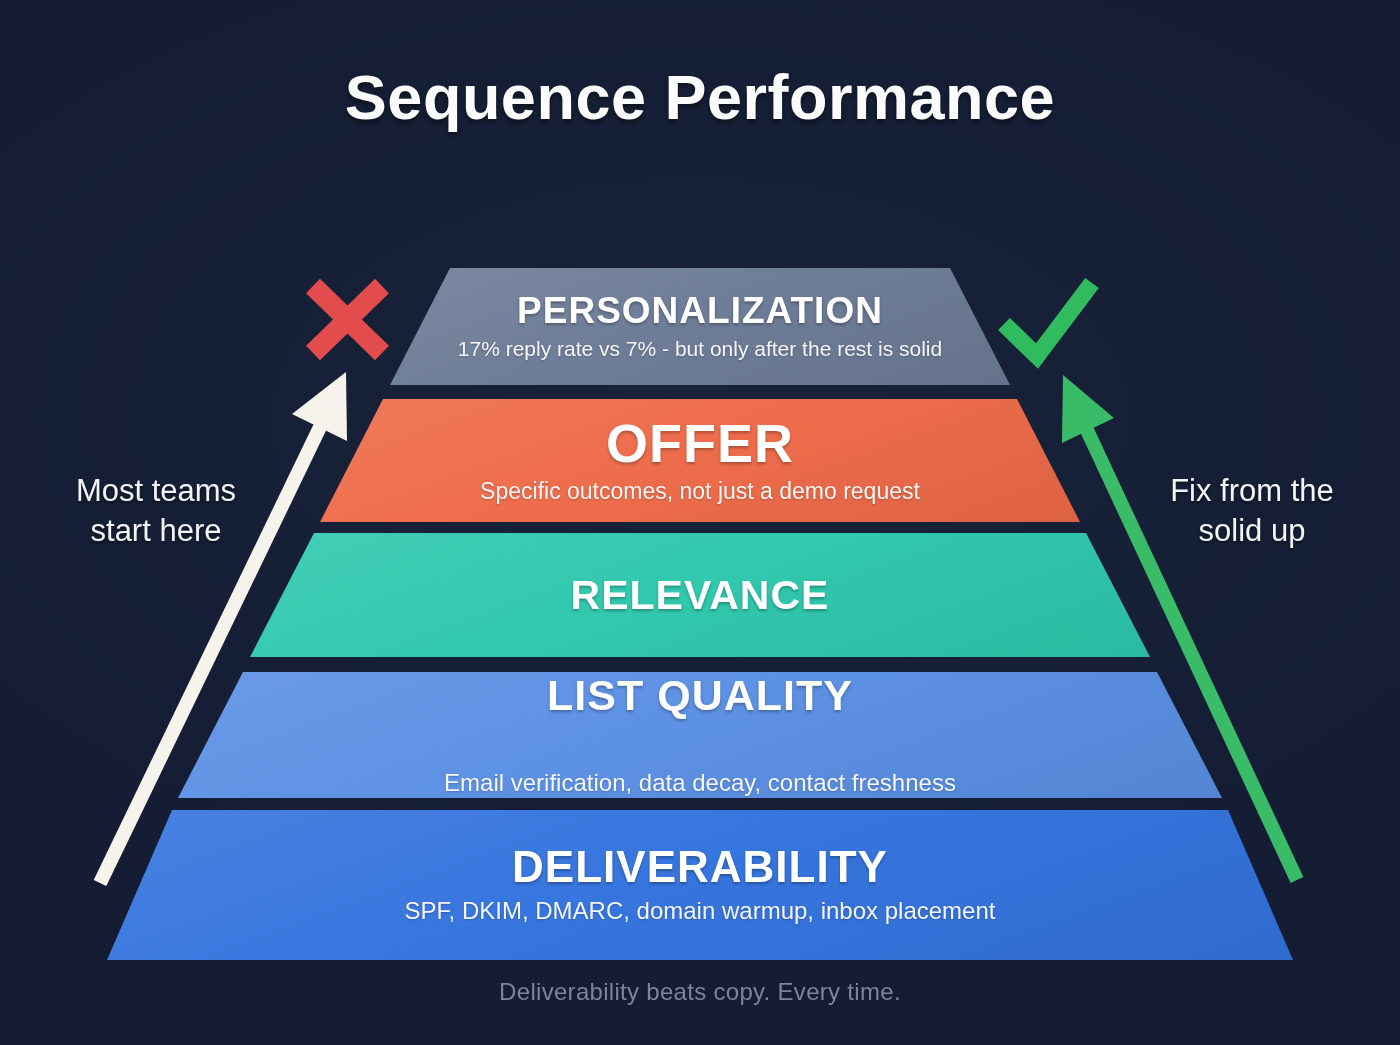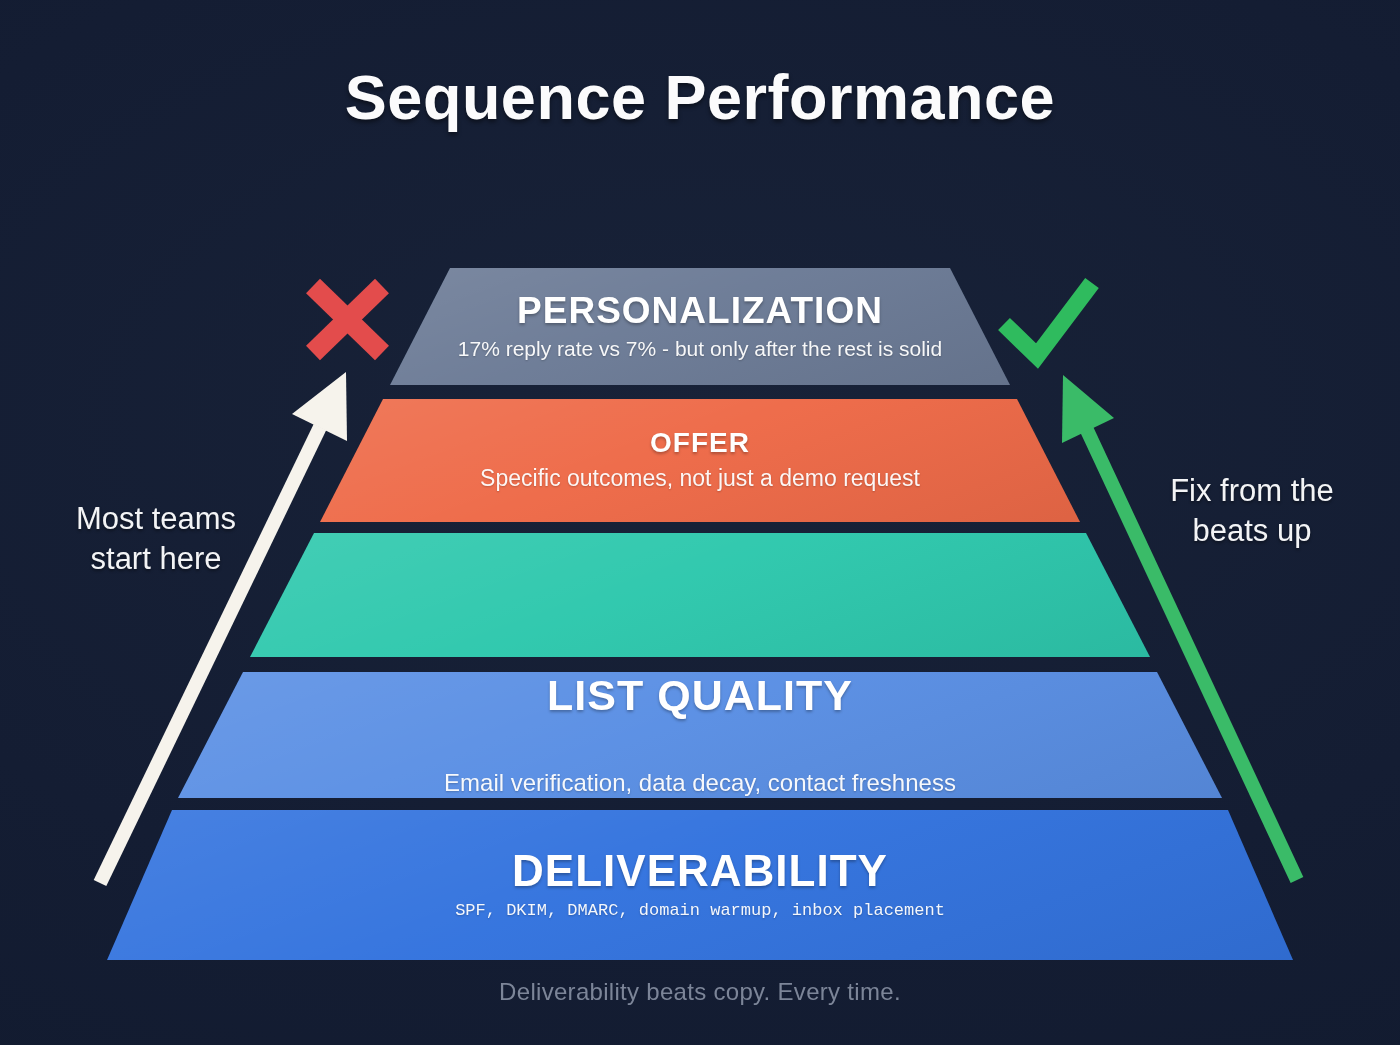--- a/index.html
+++ b/index.html
@@ -64,39 +64,39 @@
   .tier-2 { left: 320px; top: 399px; width: 760px;  height: 123px;
             clip-path: polygon(63px 0, 697px 0, 100% 100%, 0 100%); }
   .tier-3 { left: 250px; top: 533px; width: 900px;  height: 124px;
             clip-path: polygon(64px 0, 836px 0, 100% 100%, 0 100%); }
   .tier-4 { left: 178px; top: 672px; width: 1044px; height: 126px;
             clip-path: polygon(65px 0, 979px 0, 100% 100%, 0 100%); }
   .tier-5 { left: 107px; top: 810px; width: 1186px; height: 150px;
             clip-path: polygon(65px 0, 1121px 0, 100% 100%, 0 100%); }
   .tier-1 .tier-heading { font-size: 37px; }
   .tier-1 .tier-sub     { font-size: 21px; text-align: right; }
-  .tier-2 .tier-heading { font-size: 28px; }
+  .tier-2 .tier-heading { font-size: 54px; }
   .tier-2 .tier-sub     { font-size: 23px; }
   .tier-3 .tier-heading { font-size: 41px; }
   .tier-3 .tier-sub     { font-size: 23px; }
   .tier-4 .tier-heading { font-size: 43px; }
   .tier-4 .tier-sub     { font-size: 24px; margin-top: 44px; }
   .tier-5 .tier-heading { font-size: 44px; }
-  .tier-5 .tier-sub     { font-size: 17px; font-family: Liberation Mono, monospace; }
+  .tier-5 .tier-sub     { font-size: 24px; }
 
   .side-label {
     position: absolute;
     width: 260px;
     text-align: center;
     color: #f3f4f6;
     font-size: 31px;
     line-height: 1.3;
     text-shadow: 0 2px 3px rgba(0,0,0,0.4);
   }
-  .side-label.left  { left: 26px;  top: 471px; margin-top: 28px; }
+  .side-label.left  { left: 26px;  top: 471px; }
   .side-label.right { left: 1122px; top: 471px; }
 
   .footer-caption {
     position: absolute;
     top: 978px;
     left: 0;
     width: 100%;
     text-align: center;
     font-size: 24px;
     color: #7c8598;
@@ -123,20 +123,21 @@
     <div class="tier-heading">PERSONALIZATION</div>
     <div class="tier-sub">17% reply rate vs 7% - but only after the rest is solid</div>
   </div>
 
   <div class="tier tier-2" style="background-color: rgb(238, 106, 72);">
     <div class="tier-heading">OFFER</div>
     <div class="tier-sub">Specific outcomes, not just a demo request</div>
   </div>
 
   <div class="tier tier-3" style="background-color: rgb(46, 200, 173);">
+    <div class="tier-heading">RELEVANCE</div>
   </div>
 
   <div class="tier tier-4" style="background-color: rgb(90, 143, 228); text-align: center;">
     <div class="tier-heading">LIST QUALITY</div>
     <div class="tier-sub">Email verification, data decay, contact freshness</div>
   </div>
 
   <div class="tier tier-5" style="background-color: rgb(51, 115, 222);">
     <div class="tier-heading">DELIVERABILITY</div>
     <div class="tier-sub">SPF, DKIM, DMARC, domain warmup, inbox placement</div>
@@ -162,18 +163,18 @@
     </g>
   </svg>
 
   <div class="side-label left">
     <div>Most teams</div>
     <div>start here</div>
   </div>
 
   <div class="side-label right">
     <div>Fix from the</div>
-    <div>beats up</div>
+    <div>solid up</div>
   </div>
 
   <div class="footer-caption">Deliverability beats copy. Every time.</div>
 
 </div>
 
 </body></html>

